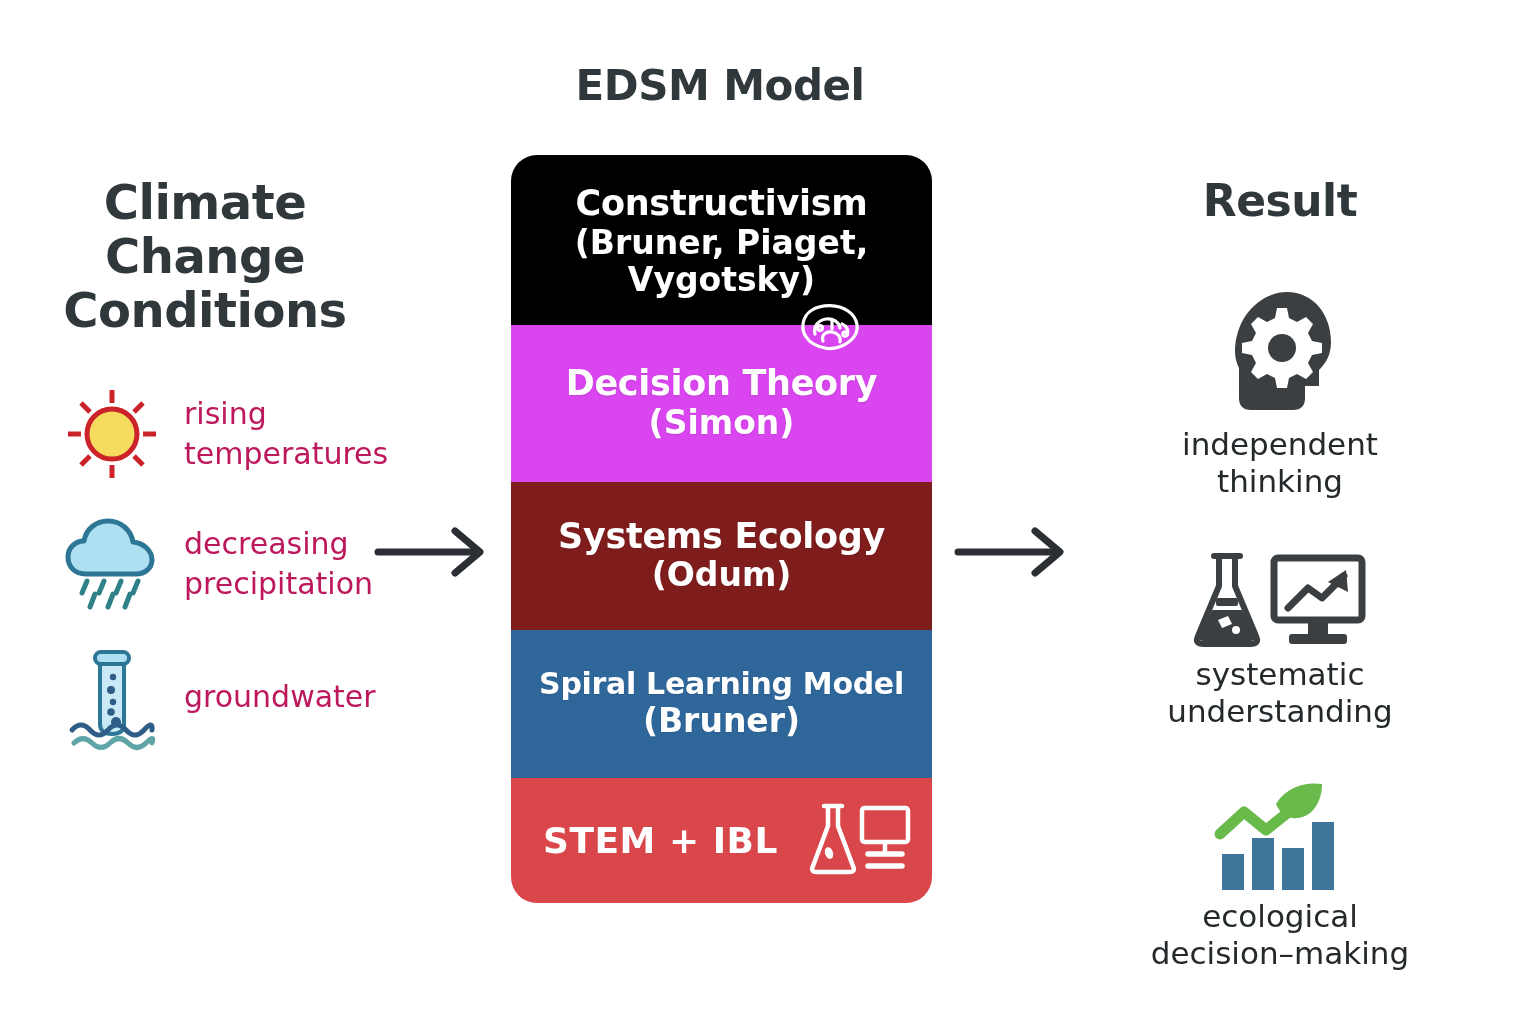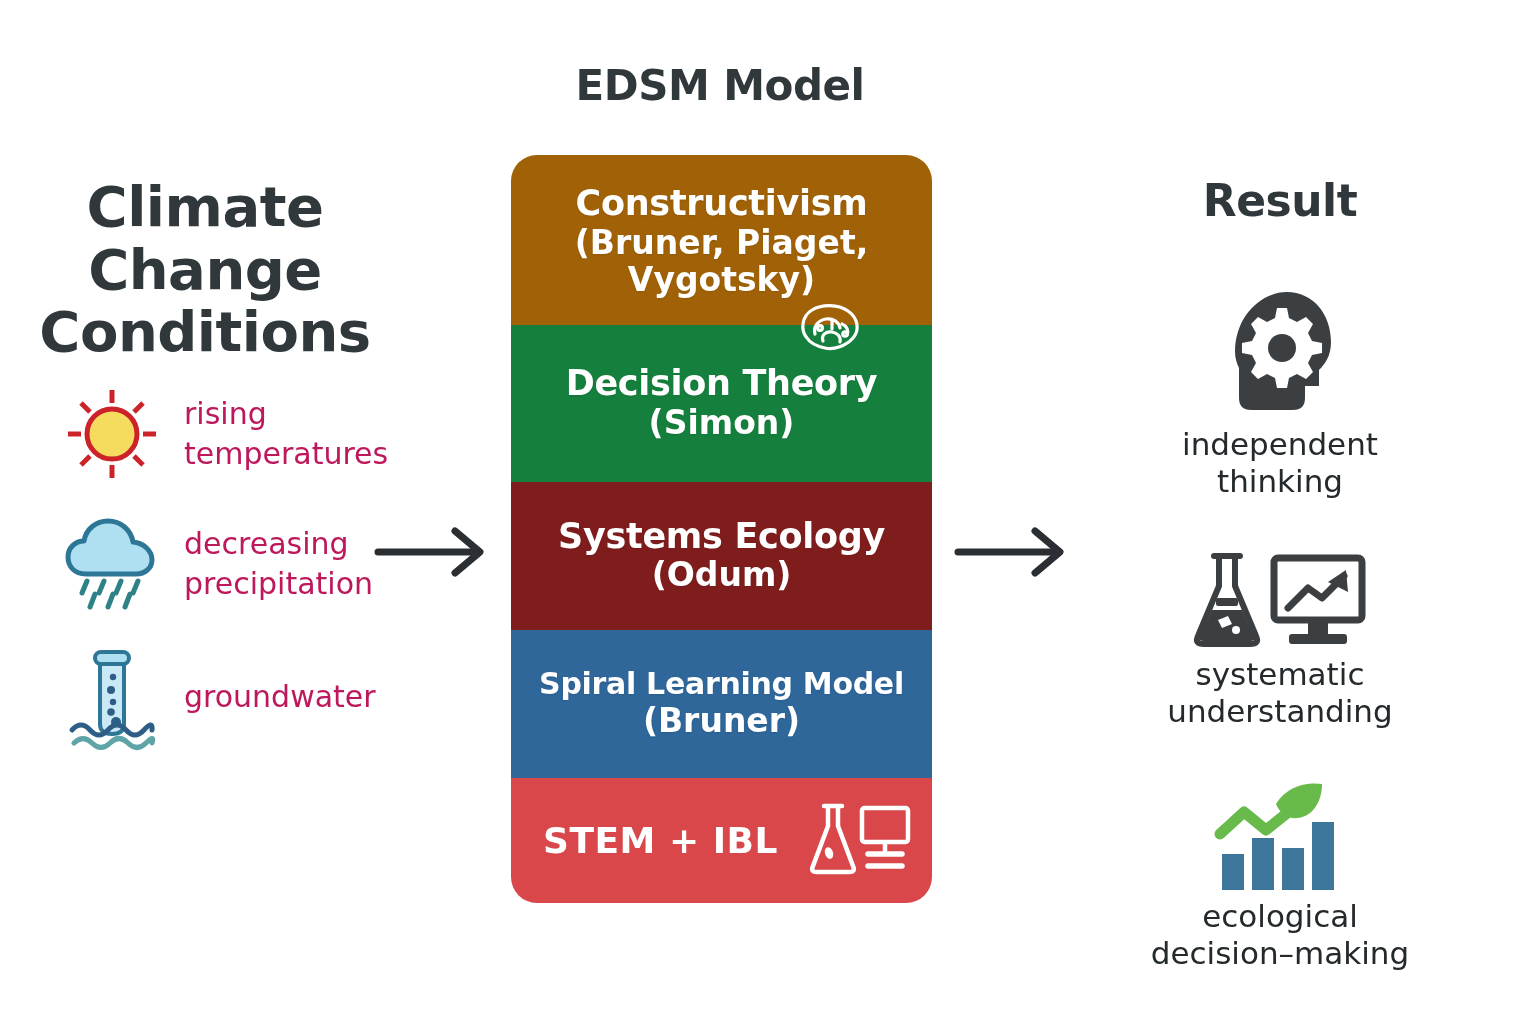--- a/index.html
+++ b/index.html
@@ -16,21 +16,21 @@
   .col-heading{
     position:absolute;
     font-weight:bold;
     color:#30383c;
     text-align:center;
     line-height:1.12;
     letter-spacing:-0.5px;
   }
   #left-heading{
     left:20px;top:176px;width:370px;
-    font-size:56px;
+    font-size:48px;
   }
   #center-heading{
     left:520px;top:62px;width:400px;
     font-size:42px;
   }
   #right-heading{
     left:1100px;top:176px;width:360px;
     font-size:44px;
   }
 
@@ -223,26 +223,26 @@
 
   <div class="arrow" id="arrow-right">
     <svg width="120" height="60" viewBox="0 0 120 60">
       <line x1="6" y1="30" x2="104" y2="30" stroke="#2B2F33" stroke-width="7" stroke-linecap="round"></line>
       <polyline points="83,9 108,30 83,51" fill="none" stroke="#2B2F33" stroke-width="7" stroke-linecap="round" stroke-linejoin="round"></polyline>
     </svg>
   </div>
 
   <div id="edsm-stack">
 
-    <div class="layer" id="layer-0" style="background:#a16207;">
+    <div class="layer" id="layer-0" style="background:#000000;">
       <div class="layer-title">Constructivism</div>
       <div class="layer-sub">(Bruner, Piaget, Vygotsky)</div>
     </div>
 
-    <div class="layer" id="layer-1" style="background:#15803d;">
+    <div class="layer" id="layer-1" style="background:#d946ef;">
       <div class="layer-title">Decision Theory</div>
       <div class="layer-sub">(Simon)</div>
     </div>
 
     <div class="layer" id="layer-2" style="background:#7f1d1d;">
       <div class="layer-title">Systems Ecology</div>
       <div class="layer-sub">(Odum)</div>
     </div>
 
     <div class="layer" id="layer-3" style="background:#2F679B;">

